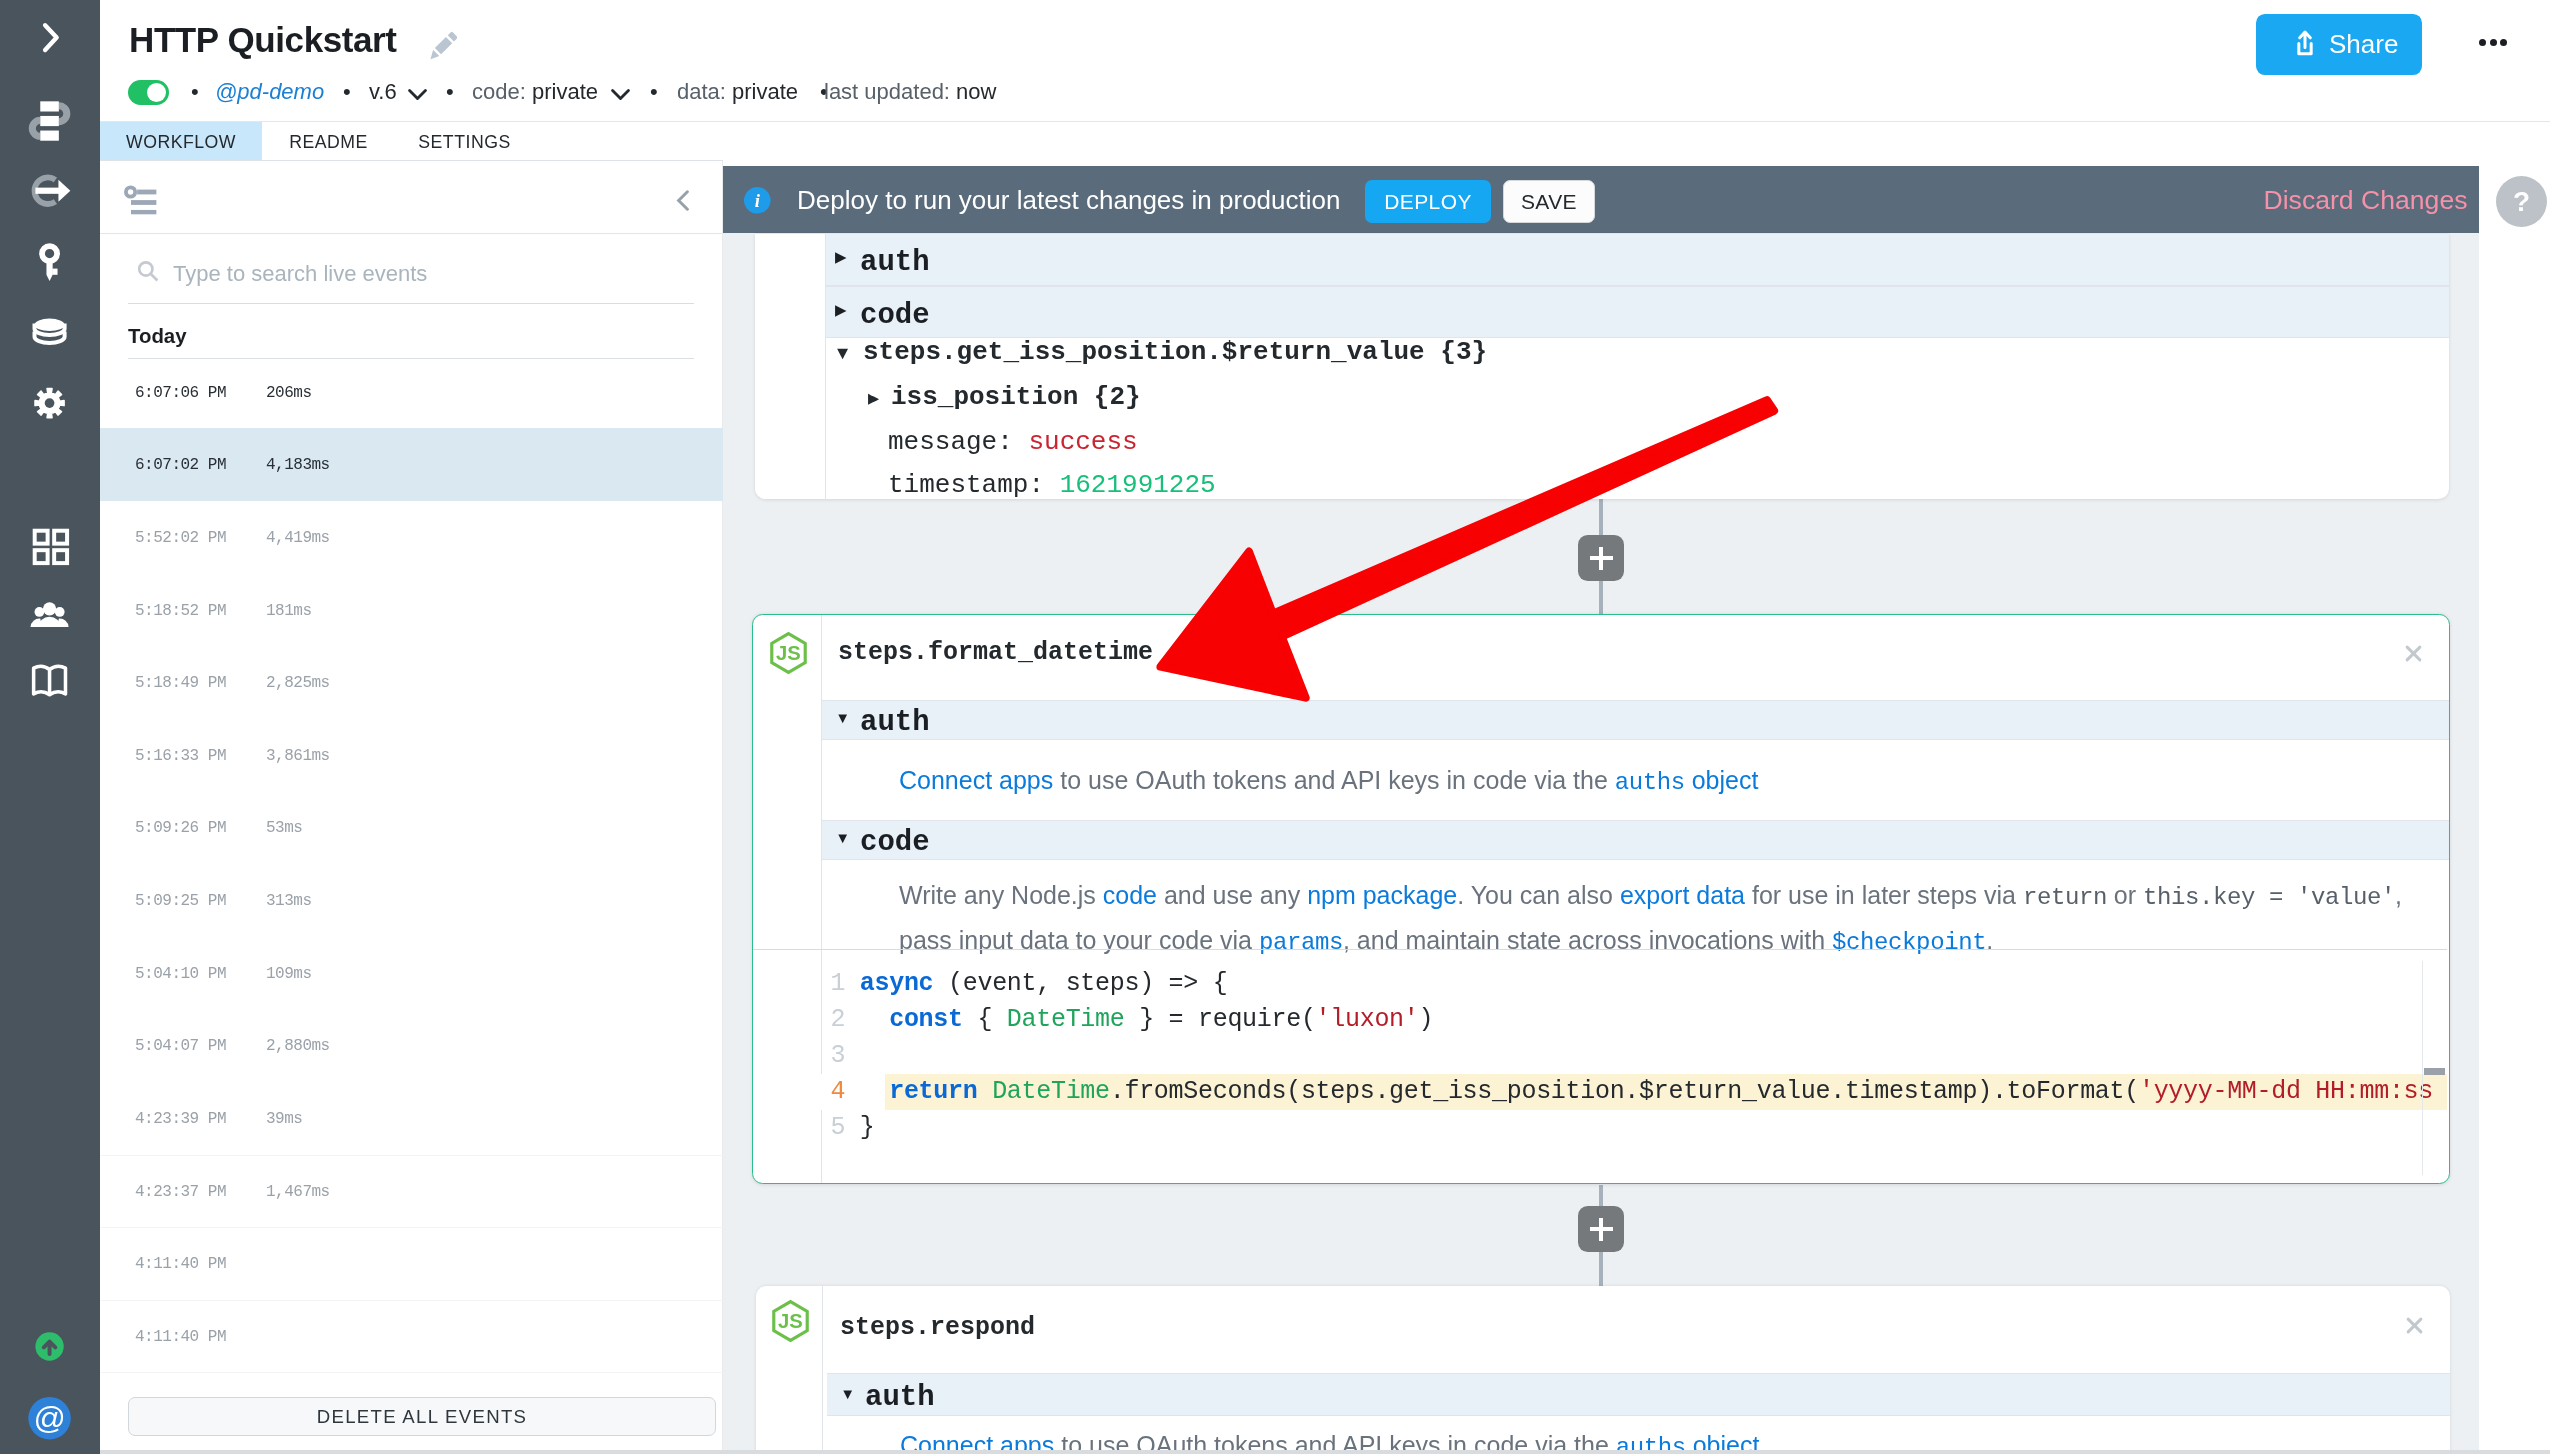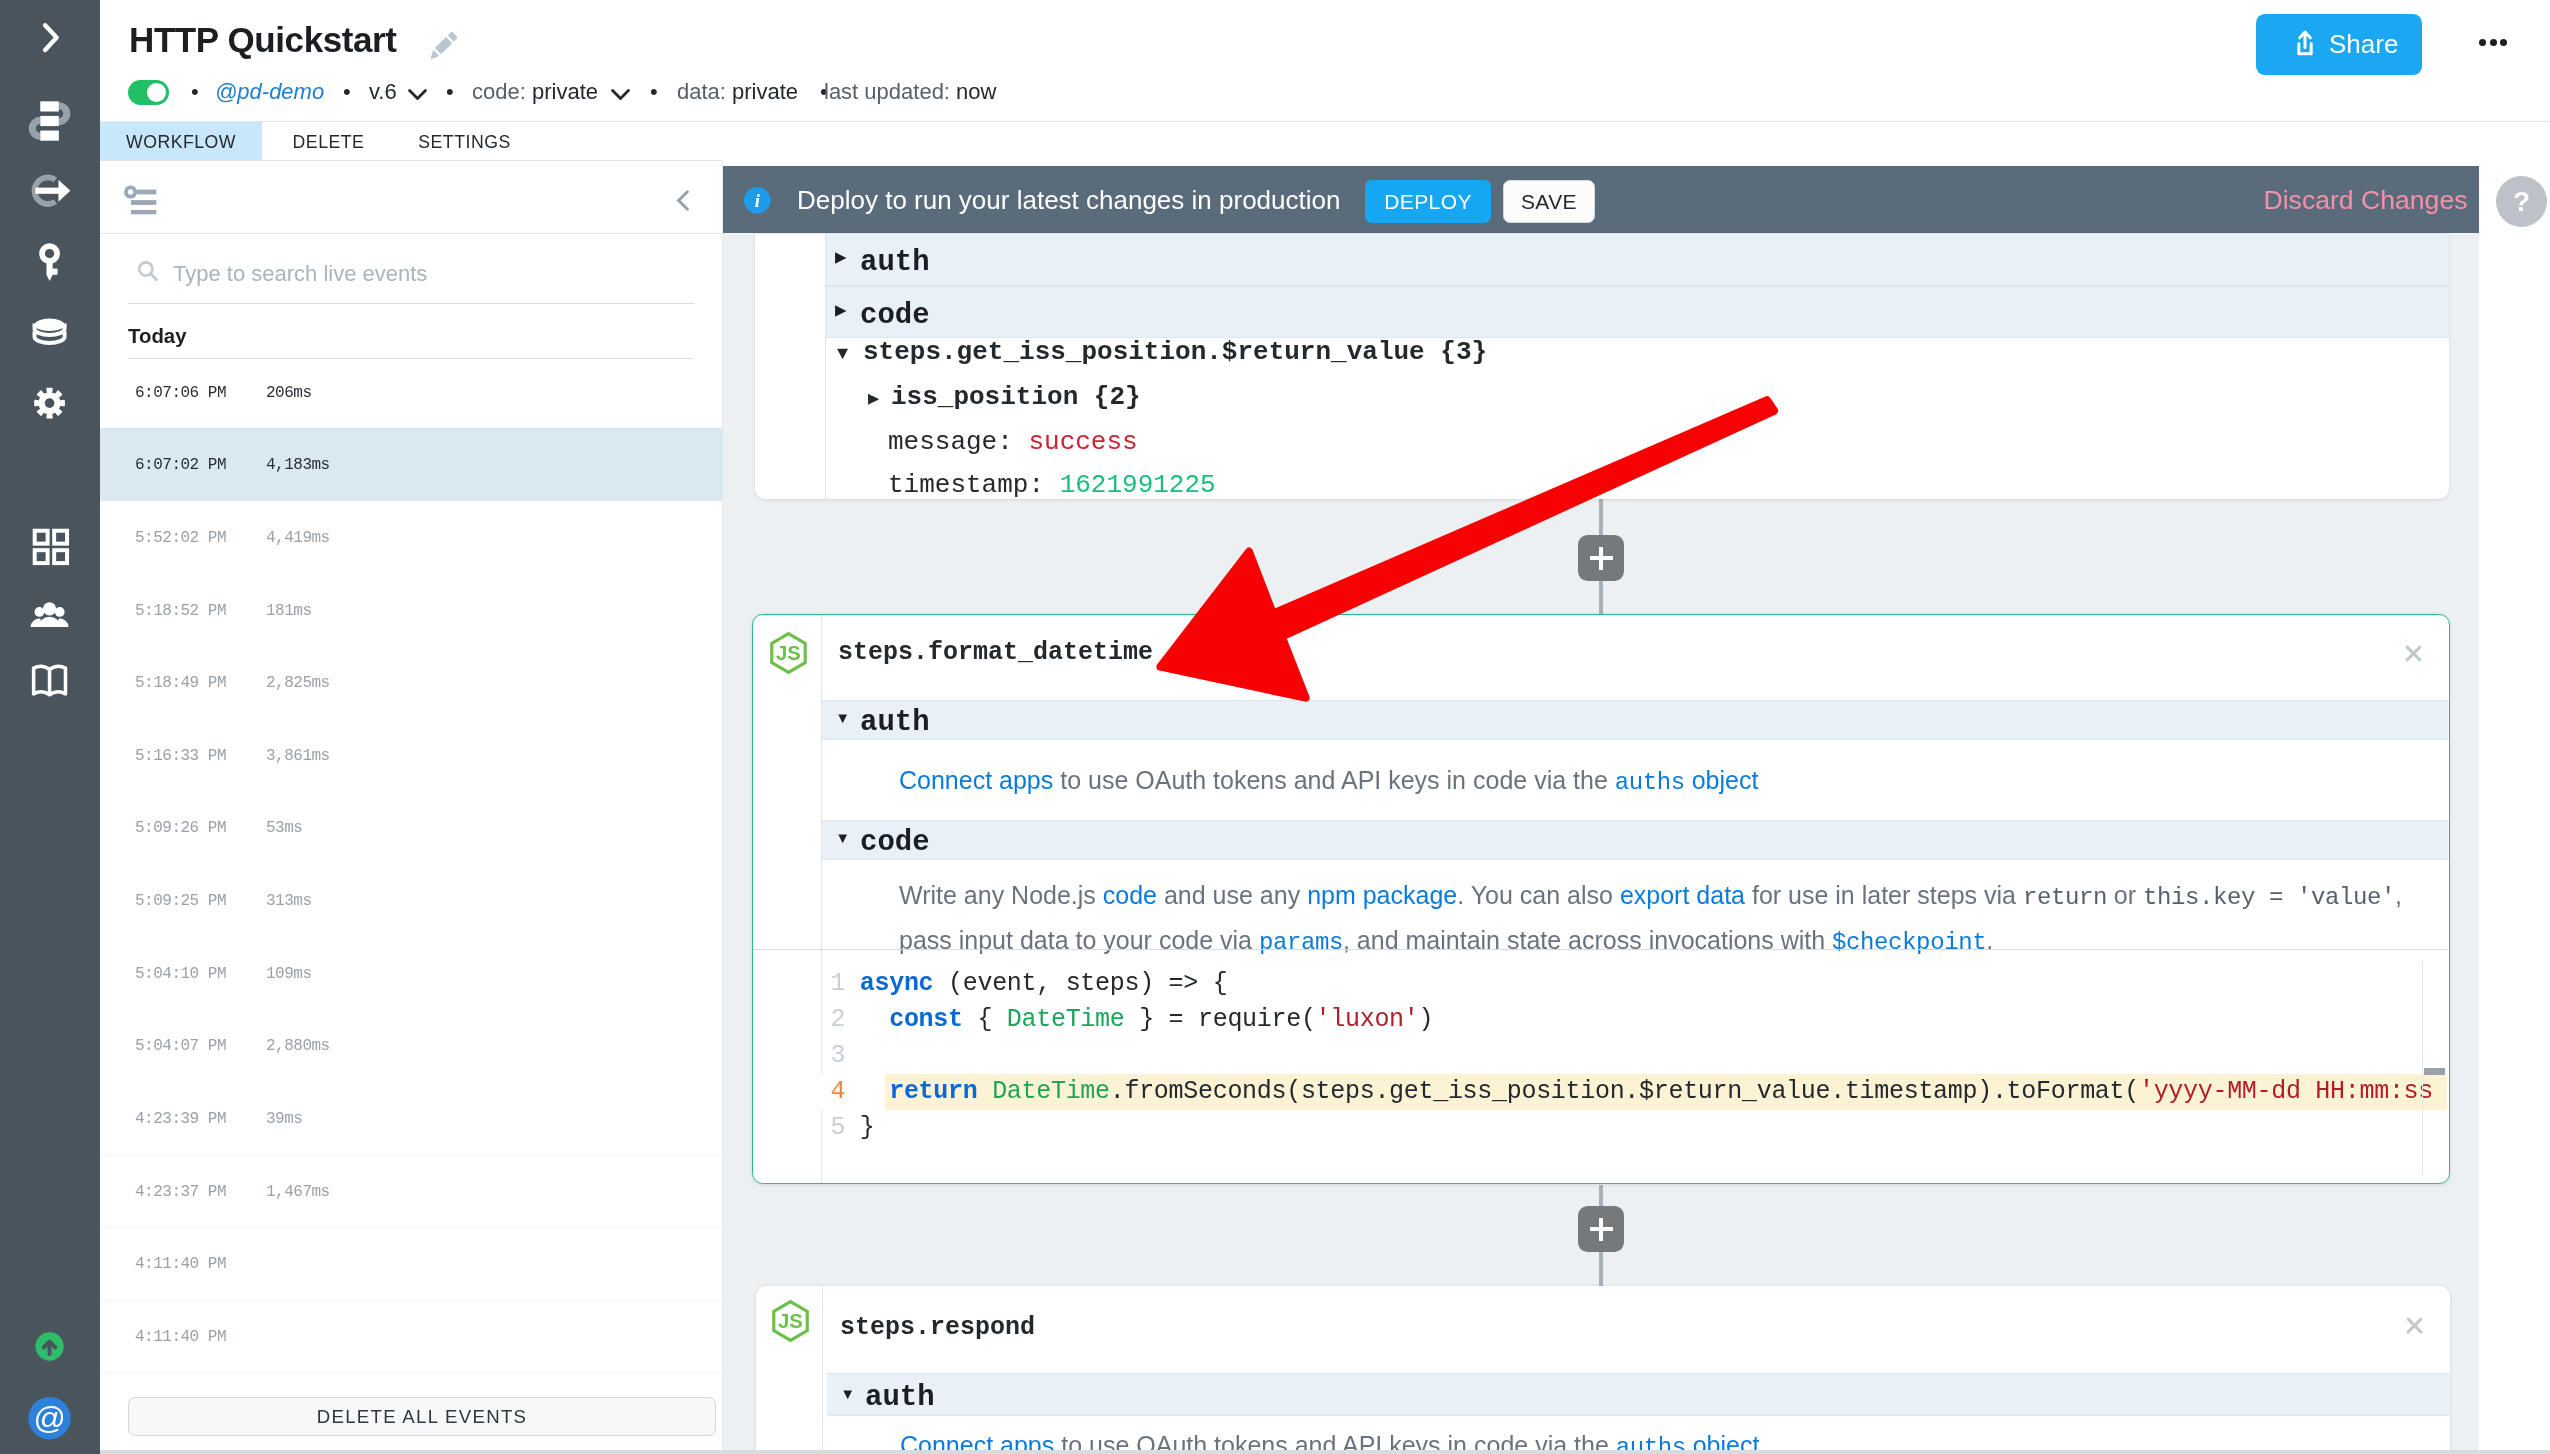--- a/index.html
+++ b/index.html
@@ -168,21 +168,21 @@
   <span style="position:absolute;left:73px;top:15px;font-size:26px;">Share</span>
 </div>
 <div id="dots" class="abs" style="left:2479px;top:39px;width:32px;height:8.9px;">
   <span style="left:0"></span>
     <span style="left:10.6px"></span>
     <span style="left:21px"></span>
 </div>
 
 <div id="tabrow" class="abs">
   <div class="tab" id="tabWf">WORKFLOW</div>
-  <div class="tab" id="tabRm">DELETE</div>
+  <div class="tab" id="tabRm">README</div>
   <div class="tab" id="tabSt">SETTINGS</div>
   <div style="position:absolute;left:0;width:623px;bottom:0;border-bottom:0.9px solid #e0e3e6;"></div>
 </div>
 
 <div id="lpanel" class="abs">
   <div id="lpTop">
     <svg style="position:absolute;left:24px;top:21px" width="35" height="34" viewBox="0 0 40 38">
       <circle cx="7.5" cy="11" r="5.3" fill="none" stroke="#9ca8b6" stroke-width="4.4"></circle>
       <line x1="15" y1="11" x2="37" y2="11" stroke="#9ca8b6" stroke-width="5.5"></line>
       <line x1="8" y1="23" x2="37" y2="23" stroke="#9ca8b6" stroke-width="5.5"></line>

